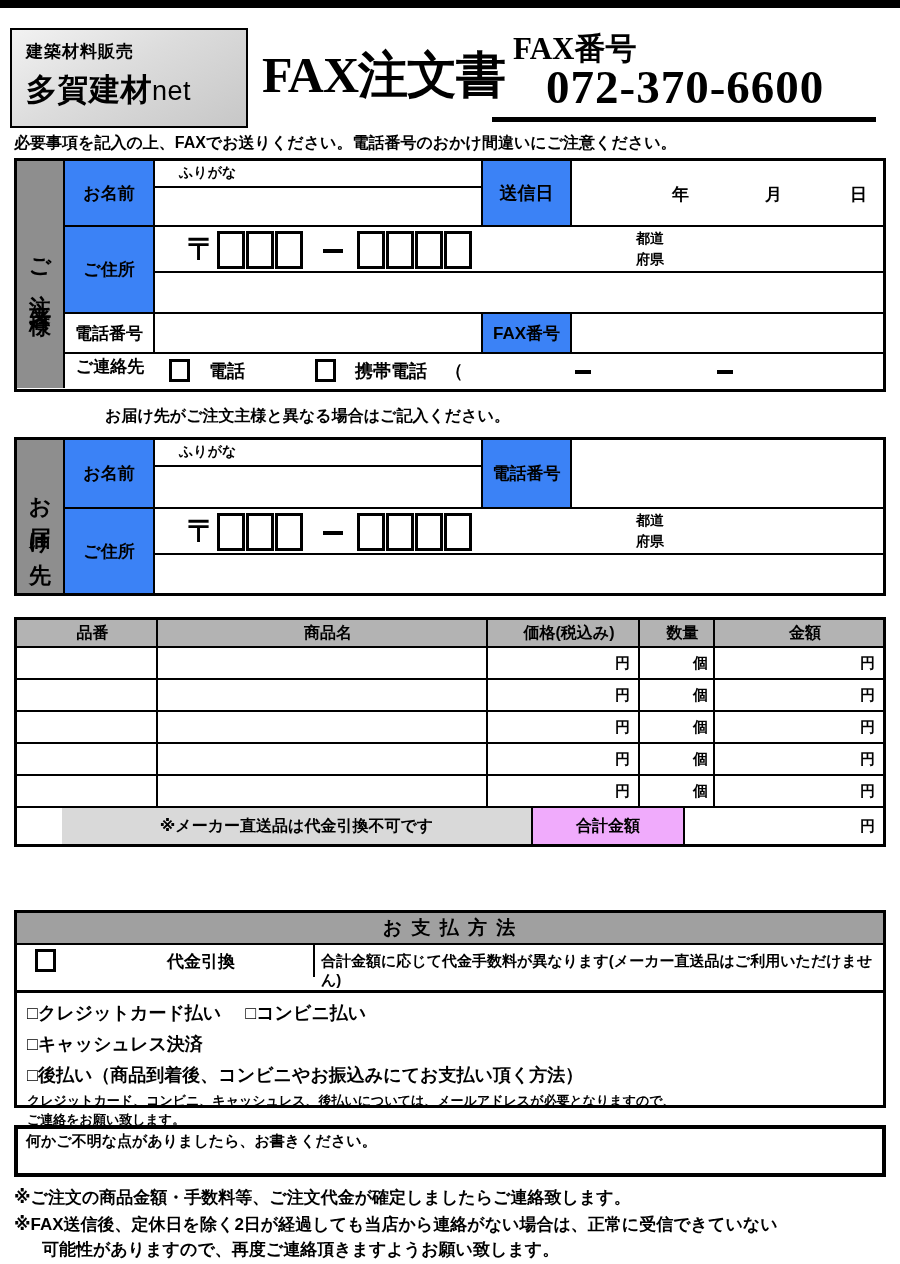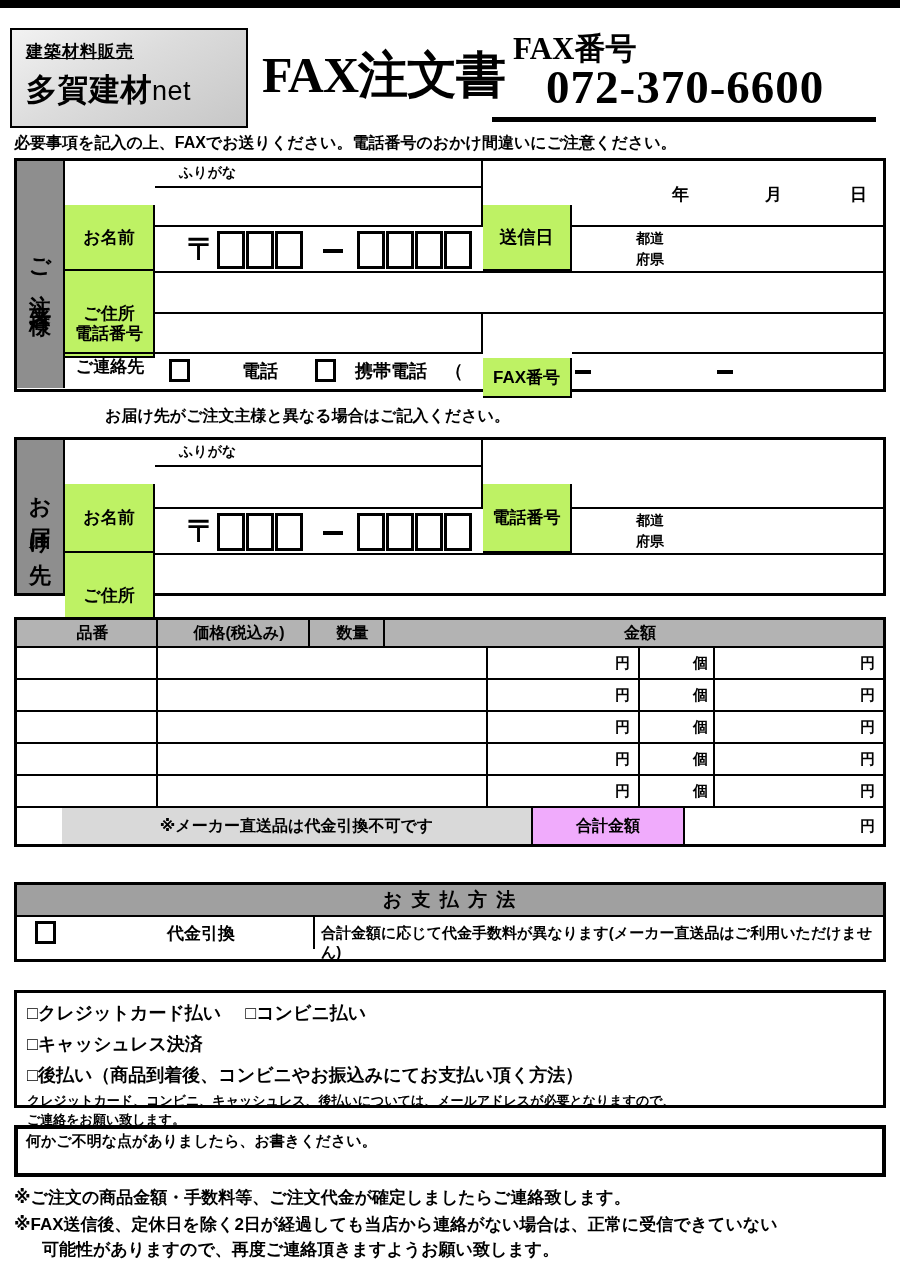--- a/index.html
+++ b/index.html
@@ -15,21 +15,21 @@
   
   .topbar { left:0; top:0; width:900px; height:8px; background:#000; }
 
   
   .logo {
     left:10px; top:28px; width:238px; height:100px;
     border:2px solid #000;
     background:linear-gradient(150deg,#f2f2f2 0%,#dcdcdc 45%,#c7c7c7 100%);
     padding:10px 12px 0 14px;
   }
-  .logo-line1 { font-size:17px; font-weight:bold; letter-spacing:1px;text-decoration:underline; }
+  .logo-line1 { font-size:17px; font-weight:bold; letter-spacing:1px; }
   .logo-line2 { font-size:31px; font-weight:bold; margin-top:6px; letter-spacing:0.5px; }
   .logo-net { font-size:27px; font-weight:normal; }
 
   .doc-title {
     left:262px; top:42px;
     font-family:"Liberation Serif","DejaVu Serif",serif;
     font-size:50px; font-weight:bold; letter-spacing:-1px;
   }
   .fax-label {
     left:513px; top:28px;
@@ -43,21 +43,21 @@
   }
   .fax-underline { left:492px; top:117px; width:384px; height:5px; background:#000; }
 
   .instruction { left:14px; top:133px; font-size:16px; font-weight:bold; }
 
   
   .frame { border:3px solid #000; background:#fff; }
   .cell { position:absolute; }
   .br2 { border-right:2px solid #000; }
   .bb2 { border-bottom:2px solid #000; }
-  .gray-label { background:#bef264;margin-top:44px; }
+  .gray-label { background:#3b82f6; }
   .side {
     background:#8e8e8e;
     writing-mode:vertical-rl; text-orientation:upright;
     font-weight:bold; font-size:22px; letter-spacing:7px;
     display:flex; align-items:center; justify-content:center;
     text-align:center;
   }
   .lbl { display:flex; align-items:center; justify-content:center;
          font-size:17px; font-weight:bold; }
   .furigana-sub { width:100%; height:27px; border-bottom:2px solid #000;
@@ -143,21 +143,21 @@
     </div>
 
     <div class="cell lbl br2 bb2" style="left:48px; top:153px; width:90px; height:40px;">電話番号</div>
     <div class="cell br2 bb2" style="left:138px; top:153px; width:328px; height:40px;"></div>
     <div class="cell lbl gray-label br2 bb2" style="left:466px; top:153px; width:89px; height:40px;">FAX番号</div>
     <div class="cell bb2" style="left:555px; top:153px; width:311px; height:40px;"></div>
 
     <div class="cell lbl" style="left:48px; top:193px; width:90px; height:24px;">ご連絡先</div>
     <div class="cell" style="left:138px; top:193px; width:728px; height:34px;">
       <span class="cb" style="left:14px; top:5px;"></span>
-      <span class="inline-lbl" style="left:54px; top:5px;margin-left:33px;">電話</span>
+      <span class="inline-lbl" style="left:54px; top:5px;">電話</span>
       <span class="cb" style="left:160px; top:5px;"></span>
       <span class="inline-lbl" style="left:200px; top:5px;">携帯電話</span>
       <span class="inline-lbl" style="left:290px; top:5px;">（</span>
       <span class="dash-sm" style="left:420px; top:16px;"></span>
       <span class="dash-sm" style="left:562px; top:16px;"></span>
     </div>
   </div>
 
   <div class="abs sec-heading" style="left:105px; top:406px;">お届け先がご注文主様と異なる場合はご記入ください。</div>
 
@@ -187,20 +187,21 @@
           <span>都道</span><br>
           <span>府県</span>
         </span>
       </div>
     </div>
   </div>
 
   <div class="abs frame" style="left:14px; top:617px; width:872px; height:230px;">
     <div class="prod-row" style="height:28px; background:#b3b3b3; border-bottom:2px solid #000;">
       <div class="pc head" style="width:141px;">品番</div>
+      <div class="pc head" style="width:330px;">商品名</div>
       <div class="pc head" style="width:152px;">価格(税込み)</div>
       <div class="pc head" style="width:75px;">数量</div>
       <div class="pc head" style="flex:1;">金額</div>
     </div>
 
     <div class="prod-row" style="height:32px; border-bottom:2px solid #000;">
       <div class="pc" style="width:141px;"></div>
       <div class="pc" style="width:330px;"></div>
       <div class="pc" style="width:152px;">
           <span class="unit">円</span>
@@ -268,21 +269,21 @@
     <div class="prod-row" style="height:36px;padding-left:45px;">
       <div class="pc" style="width:471px; background:#d9d9d9; justify-content:center; font-size:16px; font-weight:bold;">※メーカー直送品は代金引換不可です</div>
       <div class="pc" style="width:152px; background:#f0abfc; justify-content:center; font-size:16px; font-weight:bold;">合計金額</div>
       <div class="pc" style="flex:1;">
           <span class="unit">円</span>
         </div>
     </div>
   </div>
 
 
-  <div class="abs frame" style="left:14px; top:882px; width:872px; height:80px;">
+  <div class="abs frame" style="left:14px; top:910px; width:872px; height:102px;">
     <div class="pay-head" style="width:100%; height:32px; border-bottom:2px solid #000;">お 支 払 方 法</div>
     <div style="position:relative; width:100%; height:32px;">
       <span class="cb" style="left:18px; top:4px;"></span>
       <span class="inline-lbl" style="left:150px; top:5px; font-size:17px;">代金引換</span>
       <span style="position:absolute; left:296px; top:0; width:2px; height:32px; background:#000;"></span>
       <span class="inline-lbl" style="left:304px; top:7px; font-size:15px; font-weight:600;">合計金額に応じて代金手数料が異なります(メーカー直送品はご利用いただけません)</span>
     </div>
   </div>
 
   <div class="abs frame" style="left:14px; top:990px; width:872px; height:118px; padding:2px 10px;">

